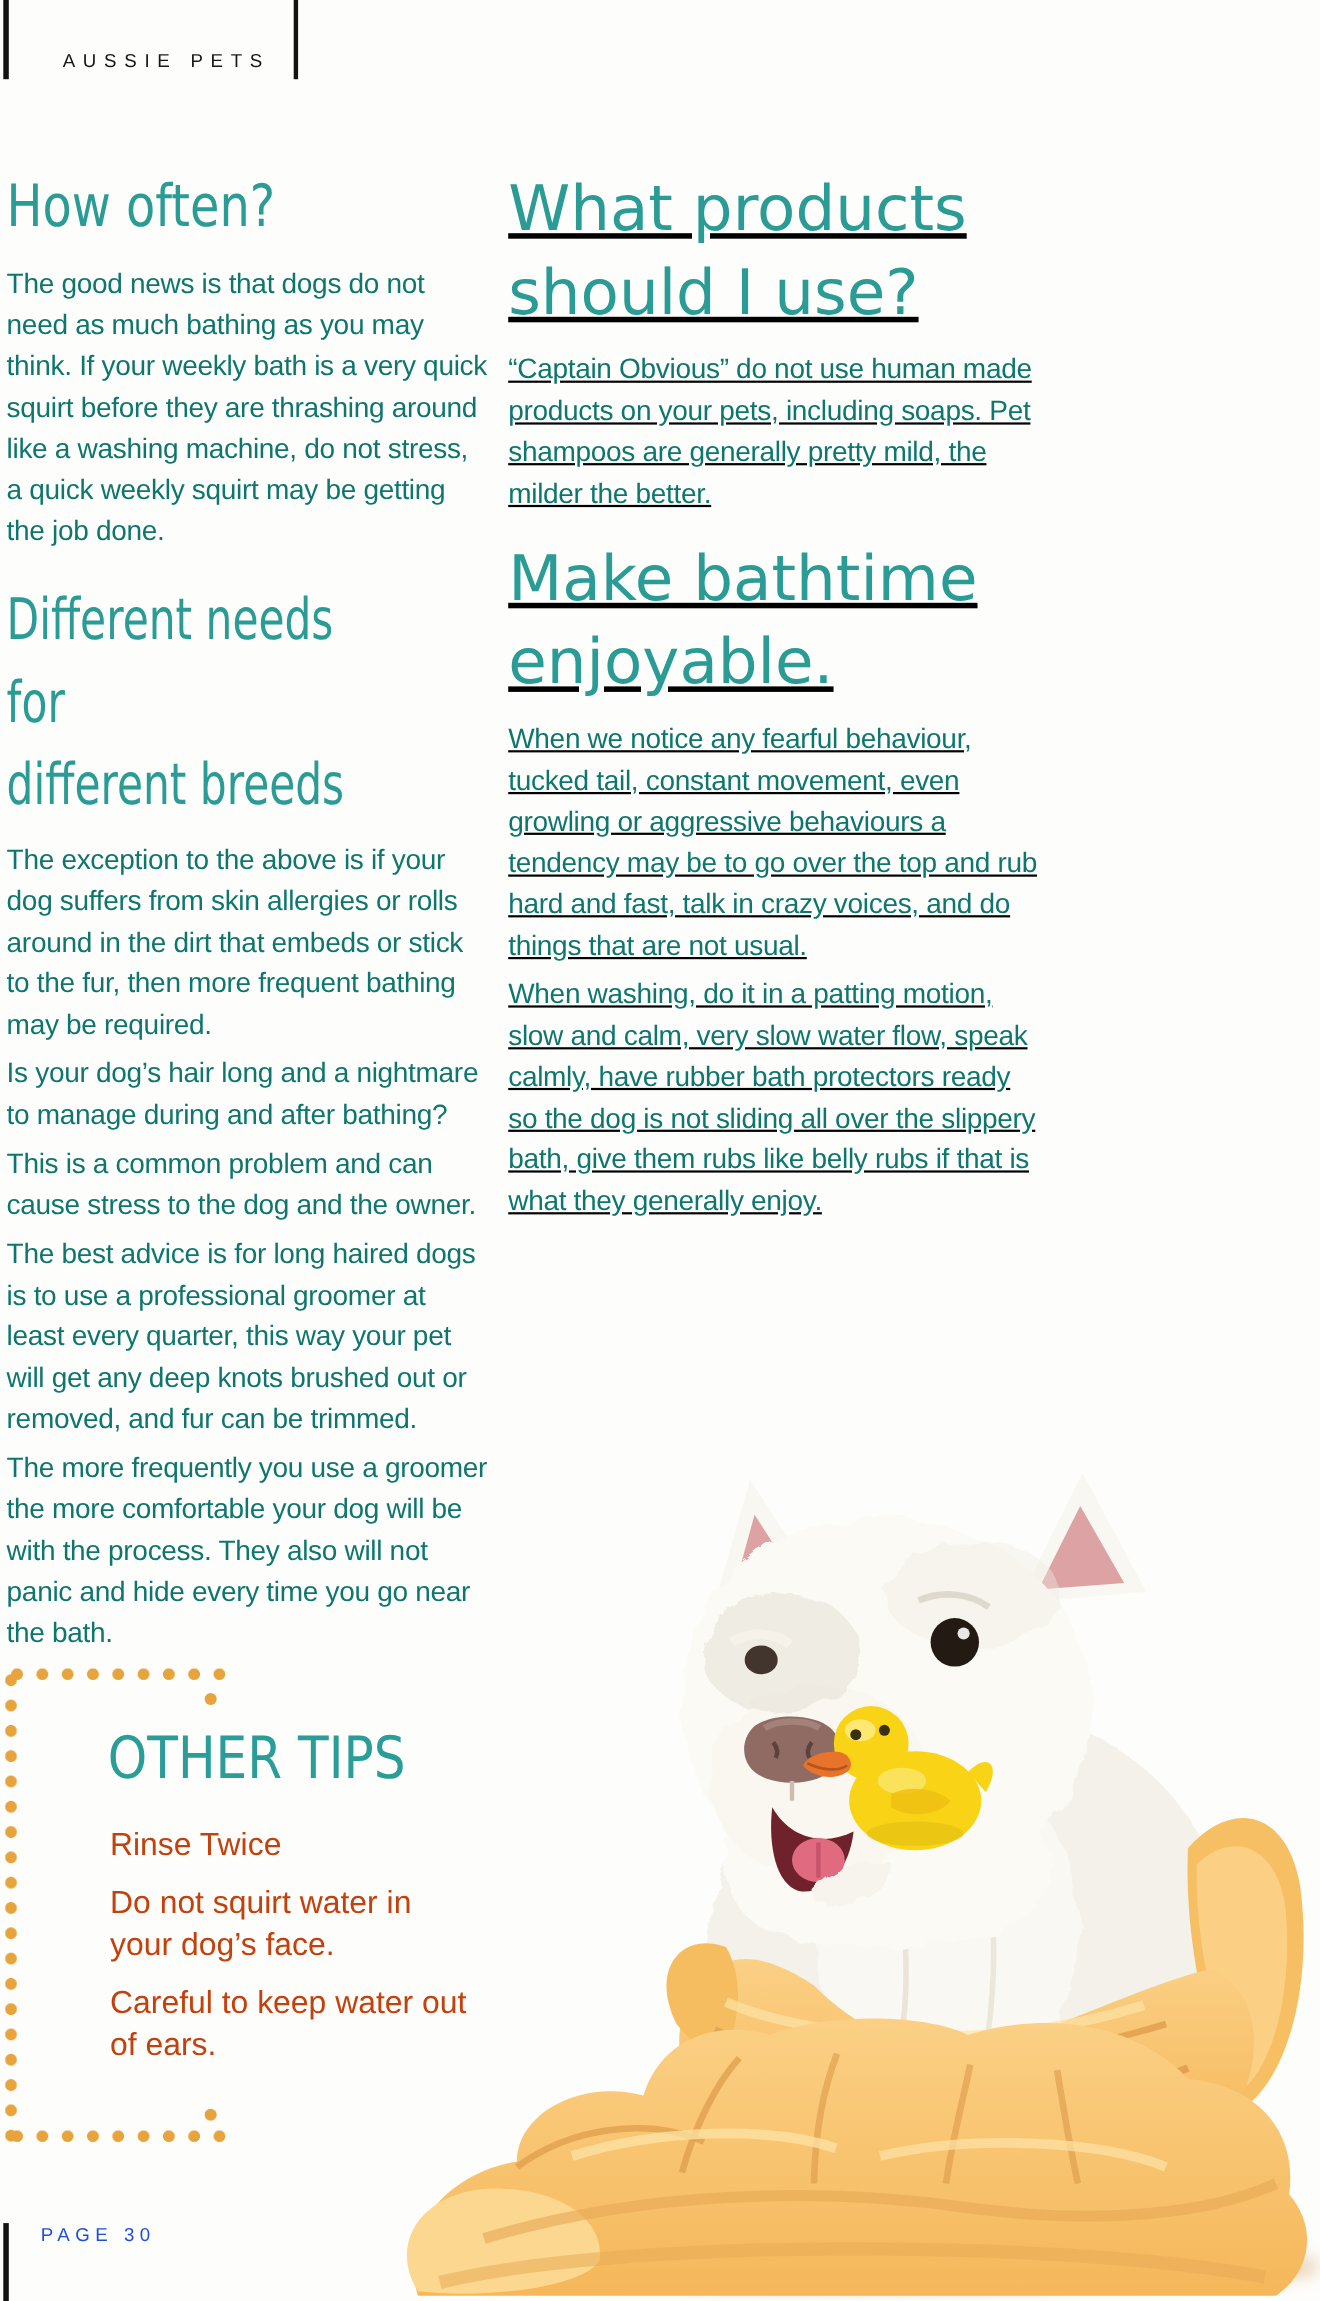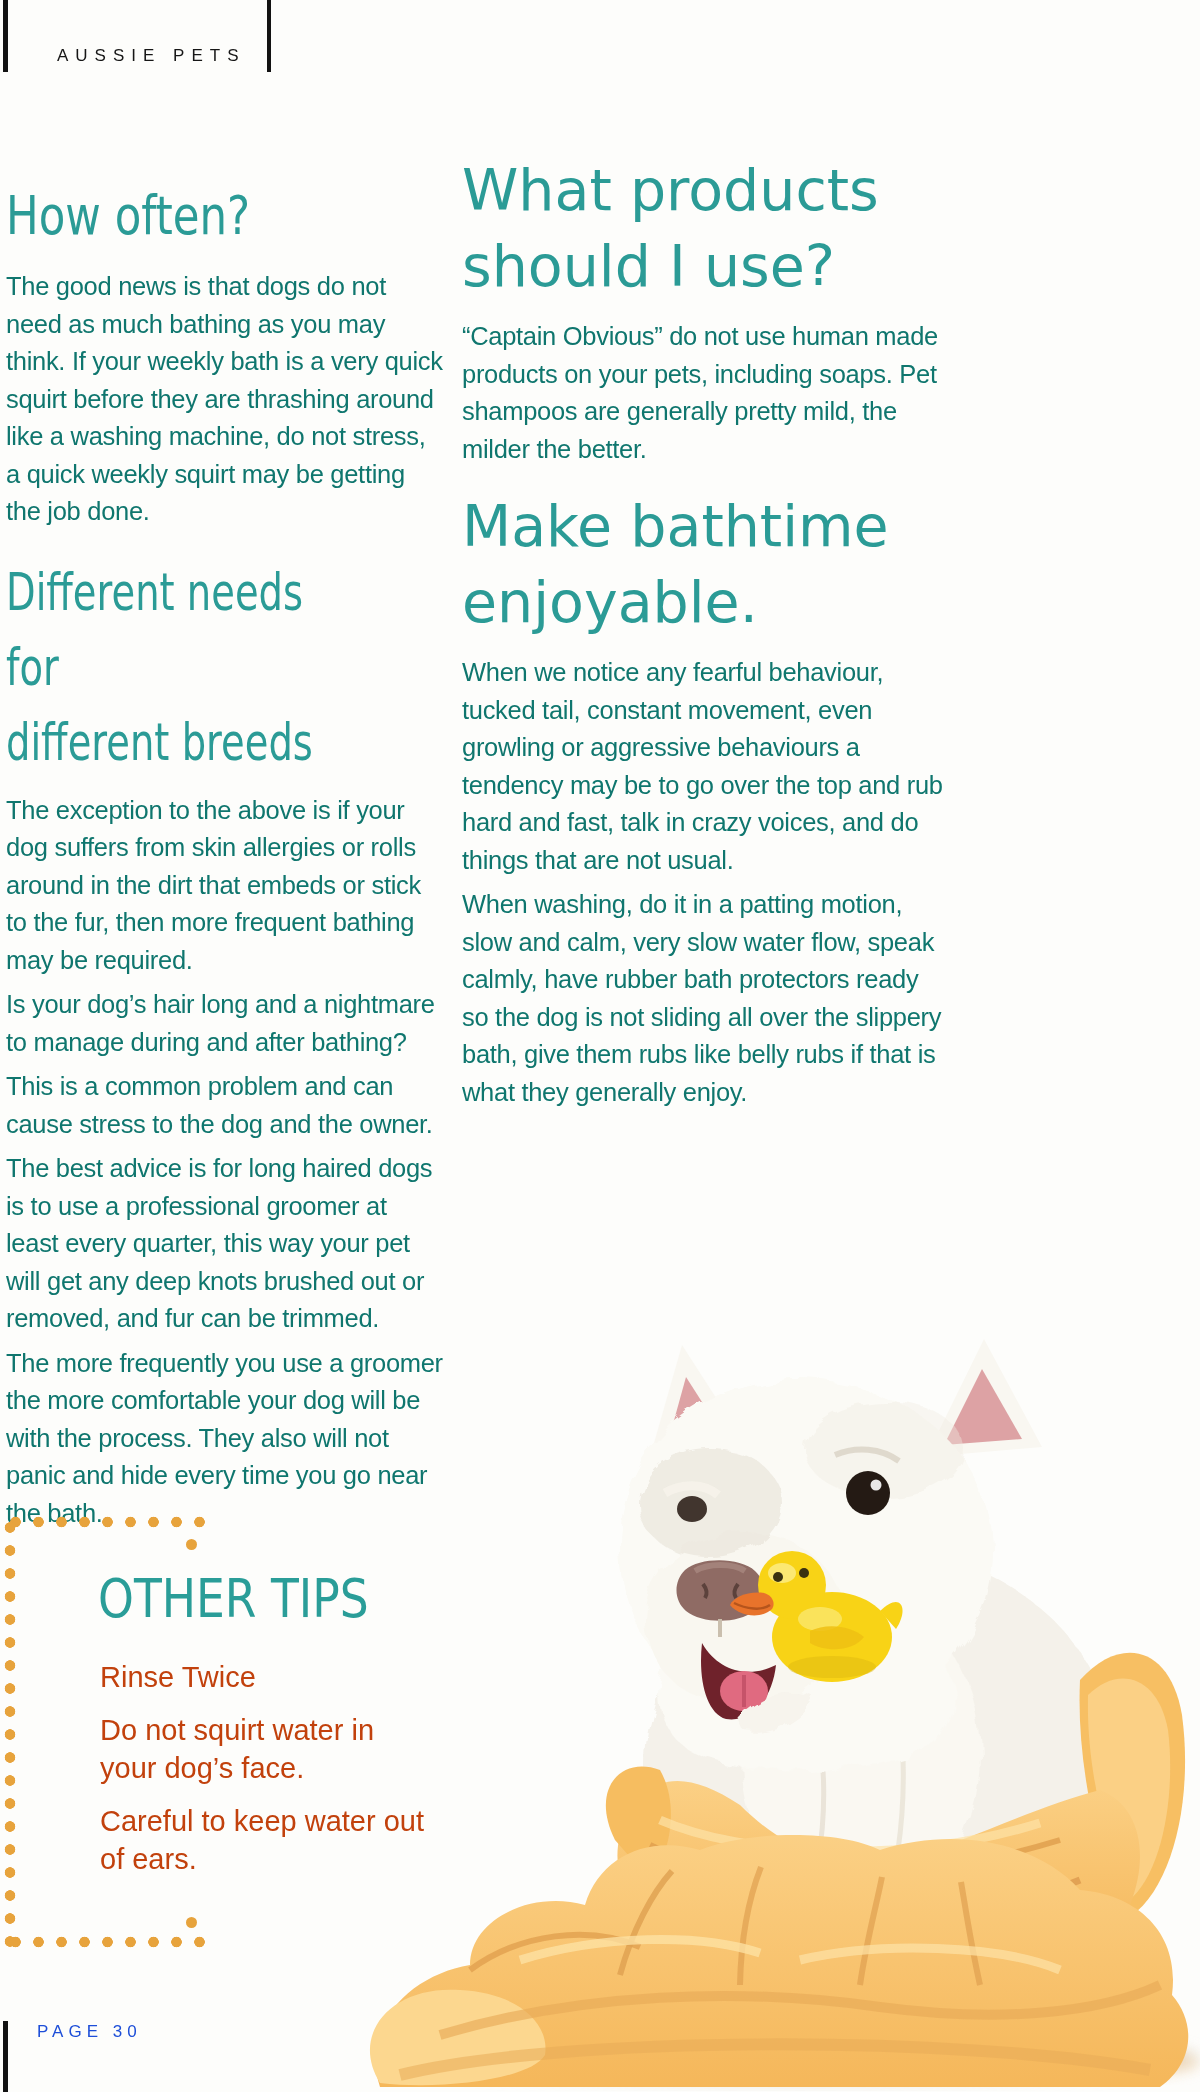--- a/index.html
+++ b/index.html
@@ -8,22 +8,22 @@
   .vbar{position:absolute;background:#121212;}
   .bar-top-left{left:3px;top:0;width:5px;height:72px;}
   .bar-top-right{left:267px;top:0;width:4px;height:72px;}
   .bar-bottom-left{left:3px;top:2021px;width:5px;height:71px;}
   .brand{position:absolute;left:57px;top:46px;font-size:17px;letter-spacing:7px;
          color:#161616;font-weight:400;}
   .page-num{position:absolute;left:37px;top:2022px;font-size:17px;letter-spacing:5px;
             color:#1d4ed8;}
 
   .col{position:absolute;}
-  .col-left{left:6px;top:150px;width:437px;margin-top:28px;}
-  .col-right{left:462px;top:152px;width:485px;}
+  .col-left{left:6px;top:150px;width:437px;}
+  .col-right{left:462px;top:152px;width:485px;text-decoration:underline;}
 
   h1,h2{font-family:"DejaVu Sans",sans-serif;font-weight:500;color:#2b9b96;margin:0;
         white-space:pre-line;}
   .h-how{font-size:53px;line-height:76px;transform:scaleX(.82);transform-origin:0 50%;
          margin-bottom:14px;}
   .h-diff{font-size:52px;line-height:75px;transform:scaleX(.74);transform-origin:0 50%;
           margin-top:24px;margin-bottom:12px;}
   .h-right{font-size:57px;line-height:76px;margin-bottom:14px;}
   .h-right.second{margin-top:20px;}
 

